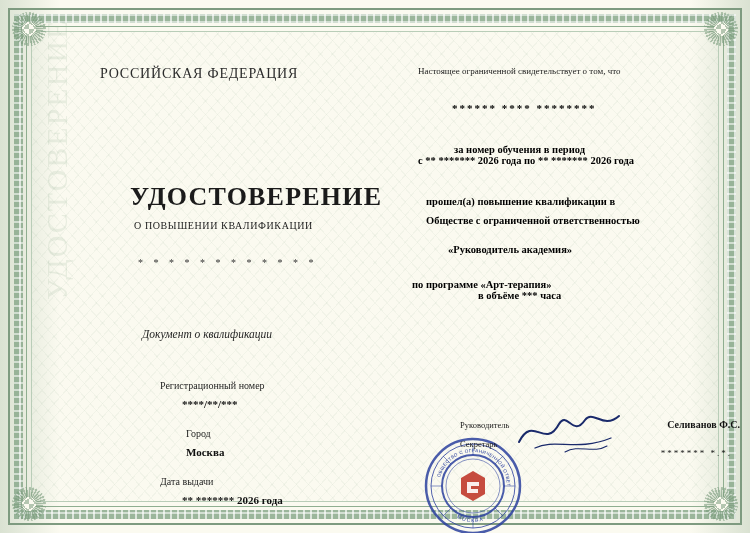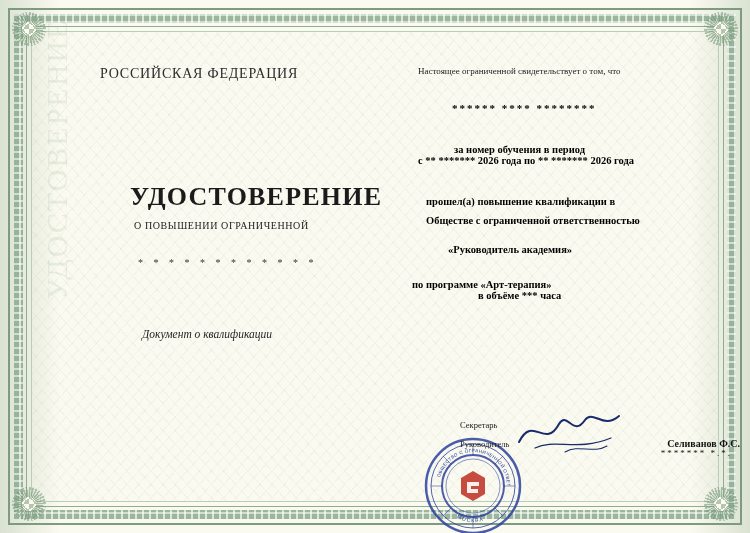--- a/index.html
+++ b/index.html
@@ -322,24 +322,34 @@
 
   <div class="vert-code"></div>
 
   <div class="watermark">УДОСТОВЕРЕНИЕ</div>
 
   <div class="content">
 
     <div class="col-left">
       <div class="fed-label">РОССИЙСКАЯ ФЕДЕРАЦИЯ</div>
       <div class="main-title">УДОСТОВЕРЕНИЕ</div>
-      <div class="sub-title">О ПОВЫШЕНИИ ОГРАНИЧЕННОЙ</div>
+      <div class="sub-title">О ПОВЫШЕНИИ КВАЛИФИКАЦИИ</div>
       <div class="stars-row">* * * * * * * * * * * *</div>
       <div class="doc-kind">Документ о квалификации</div>
 
+      <div class="field-block">
+        <div class="field-label">Регистрационный номер</div>
+        <div class="field-value">****/**/***</div>
+
+        <div class="field-label center">Город</div>
+        <div class="field-value center">Москва</div>
+
+        <div class="field-label">Дата выдачи</div>
+        <div class="field-value">** ******* 2026 года</div>
+      </div>
     </div>
 
     <div class="col-right">
       <div class="r-line r-intro">Настоящее ограниченной свидетельствует о том, что</div>
       <div class="r-name">****** **** ********</div>
       <div class="r-period-label">за номер обучения в период</div>
       <div class="r-period-value">с ** ******* 2026 года по ** ******* 2026 года</div>
       <div class="r-para">прошел(а) повышение квалификации в</div>
       <div class="r-para" style="margin-top:4px;">Обществе с ограниченной ответственностью</div>
       <div class="r-org">«Руководитель академия»</div>
@@ -377,23 +387,23 @@
     </div>
 
     <div class="sig-area">
       <svg class="scribble" viewBox="0 0 120 48">
         <path d="M4 34 C18 6, 30 42, 44 16 C52 2, 58 30, 70 12 C78 1, 88 22, 104 8" fill="none" stroke="#1a2a6b" stroke-width="2" stroke-linecap="round"></path>
         <path d="M20 40 C40 30, 62 44, 96 30" fill="none" stroke="#1a2a6b" stroke-width="1.3" stroke-linecap="round"></path>
         <path d="M50 44 C64 36, 78 46, 92 38" fill="none" stroke="#1a2a6b" stroke-width="1.1" stroke-linecap="round"></path>
       </svg>
 
       <div class="sig-row">
+        <span class="sig-role">Руководитель</span>
+        <span class="sig-name">Селиванов Ф.С.</span>
+      </div>
+      <div class="sig-row">
         <span class="sig-role">Секретарь</span>
         <span class="sig-name2">******* *.*.</span>
       </div>
-      <div class="sig-row">
-        <span class="sig-role">Руководитель</span>
-        <span class="sig-name">Селиванов Ф.С.</span>
-      </div>
     </div>
 
   </div>
 </div>
 
 </body></html>

